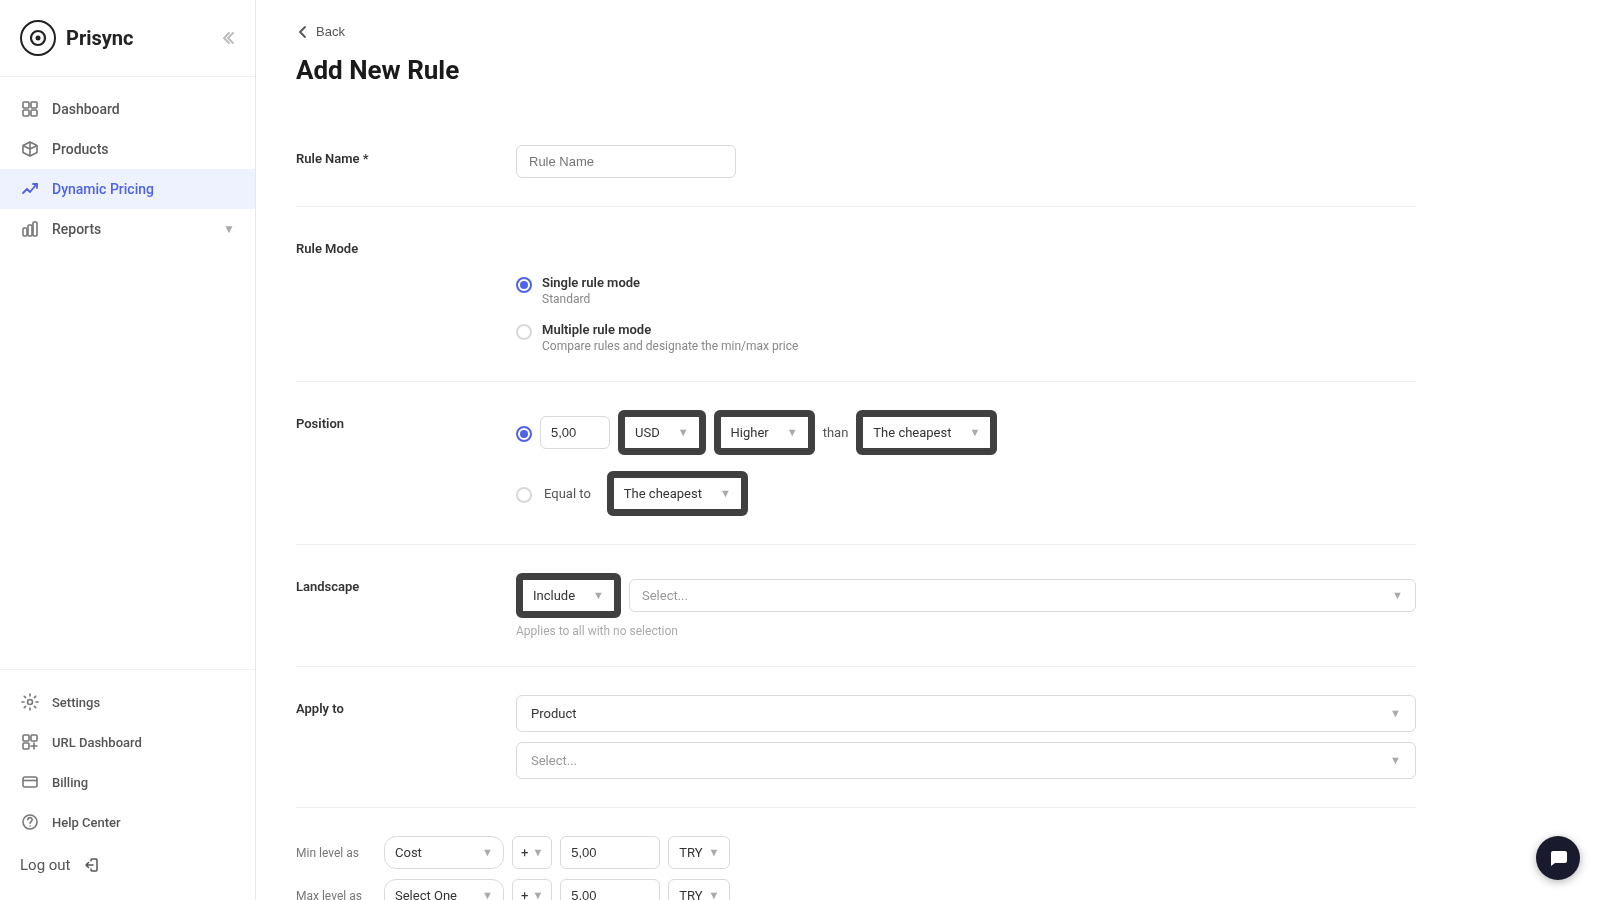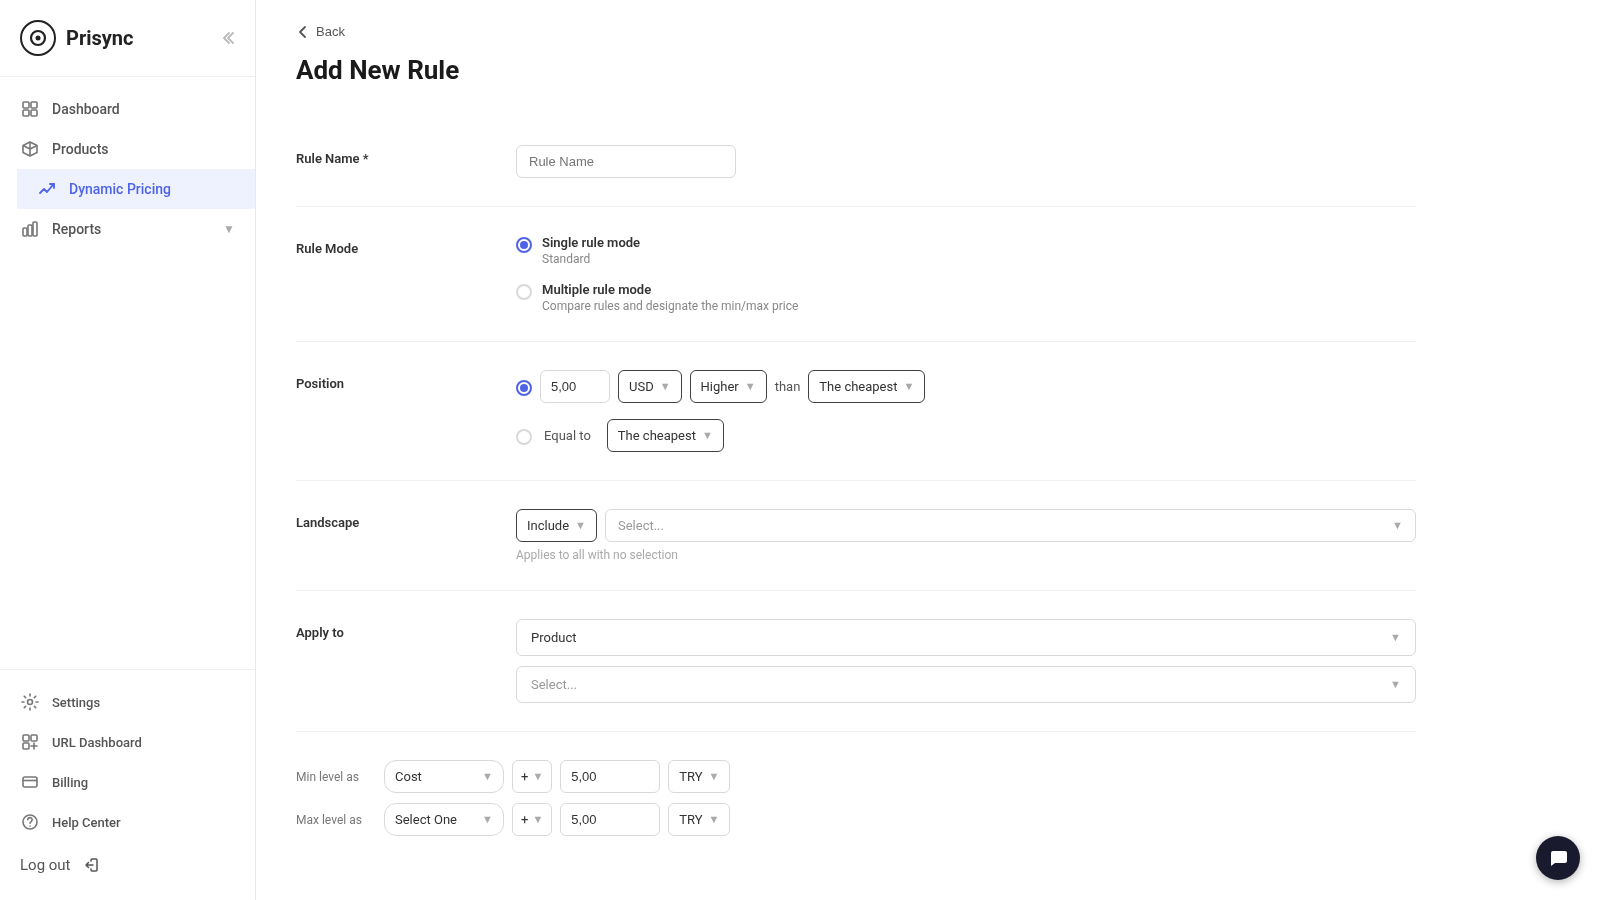--- a/index.html
+++ b/index.html
@@ -43,21 +43,20 @@
       cursor: pointer;
       color: #555;
       font-size: 14px;
       font-weight: 500;
       border-radius: 0;
       transition: background 0.15s;
     }
     .nav-item.active {
       background: #eef2ff;
       color: #4f63e7;
-      margin-left: 17px;
     }
     .nav-item .nav-icon { width: 20px; height: 20px; display: flex; align-items: center; justify-content: center; color: inherit; }
     .nav-item .chevron { margin-left: auto; font-size: 12px; color: #aaa; }
 
     .sidebar-bottom { padding: 12px 0; border-top: 1px solid #f0f0f0; }
     .sidebar-bottom .nav-item { font-size: 13px; }
     .logout-item { padding: 14px 20px; display: flex; align-items: center; gap: 8px; cursor: pointer; font-size: 15px; color: #555; }
 
     
     .main {
@@ -100,21 +99,21 @@
       border: 1px solid #d9d9d9;
       border-radius: 6px;
       padding: 8px 12px;
       font-size: 13px;
       color: #999;
       outline: none;
       width: 220px;
     }
 
     
-    .radio-group { display: flex; flex-direction: column; gap: 16px; }
+    .radio-group { display: flex; flex-direction: column; gap: 16px; margin-top: 40px; }
     .radio-item { display: flex; align-items: flex-start; gap: 10px; cursor: pointer; }
     .radio-circle {
       width: 16px; height: 16px; border-radius: 50%;
       border: 2px solid #d9d9d9;
       margin-top: 2px;
       display: flex; align-items: center; justify-content: center;
       flex-shrink: 0;
     }
     .radio-circle.checked { border-color: #4f63e7; }
     .radio-circle.checked::after {
@@ -132,28 +131,28 @@
     .num-input {
       border: 1px solid #d9d9d9;
       border-radius: 6px;
       padding: 8px 10px;
       font-size: 13px;
       color: #333;
       width: 70px;
       outline: none;
     }
     .select-box {
-      border: 1px solid #404040;
+      border: 7px solid #404040;
       border-radius: 6px;
       padding: 8px 10px;
       font-size: 13px;
       color: #333;
       background: #fff;
       cursor: pointer;
-      display: flex; align-items: center; gap: 6px;
+      display: flex; align-items: center; gap: 18px;
       white-space: nowrap;
       user-select: none;
     }
     .select-box .chev { color: #aaa; font-size: 11px; }
     .than-text { font-size: 13px; color: #555; }
 
     
     .landscape-row { display: flex; align-items: center; gap: 8px; }
     .landscape-select-wide {
       flex: 1;

